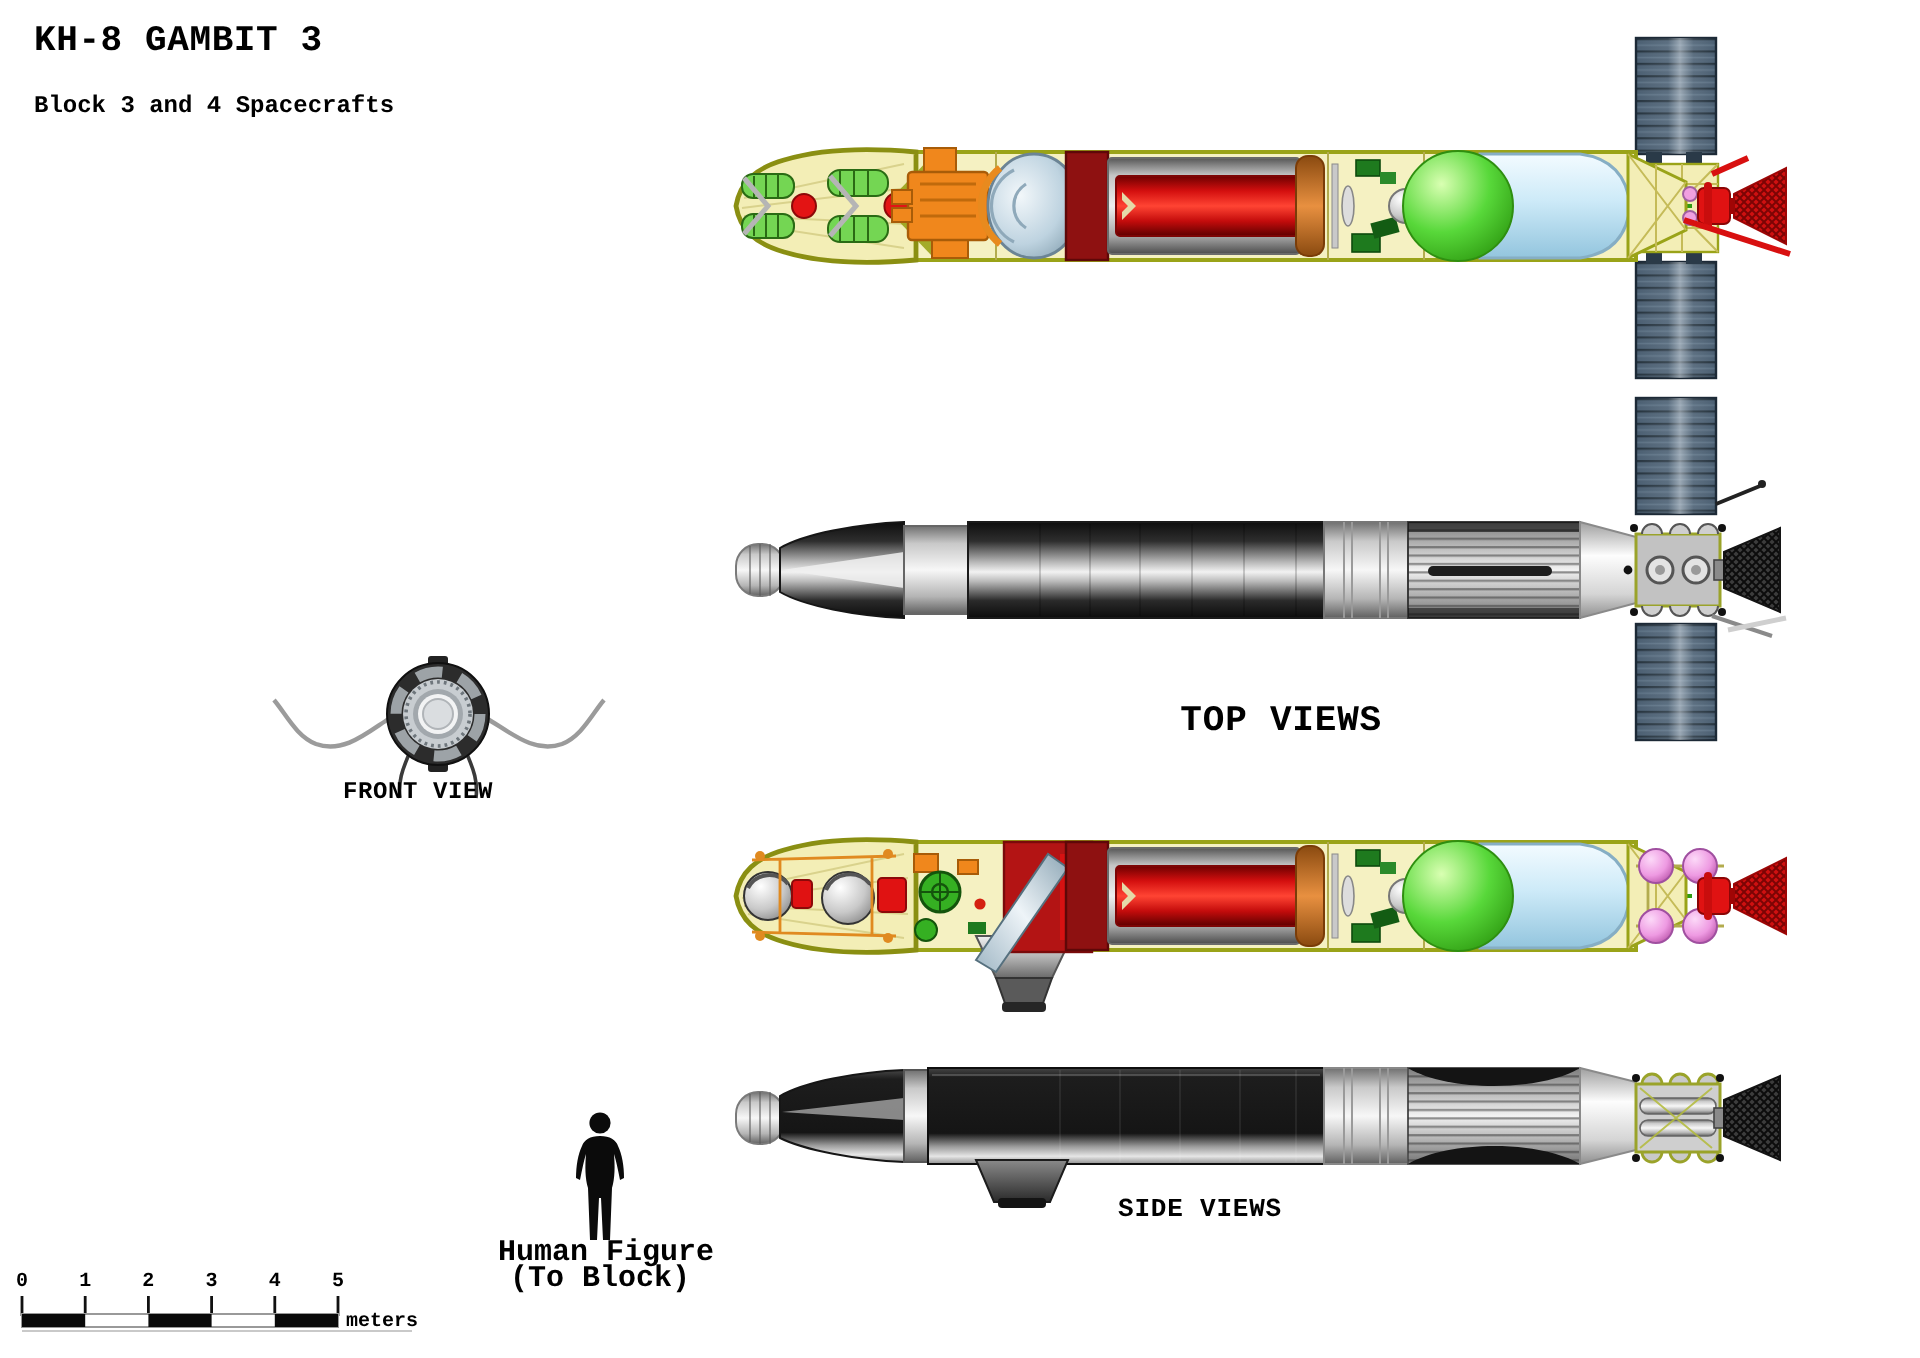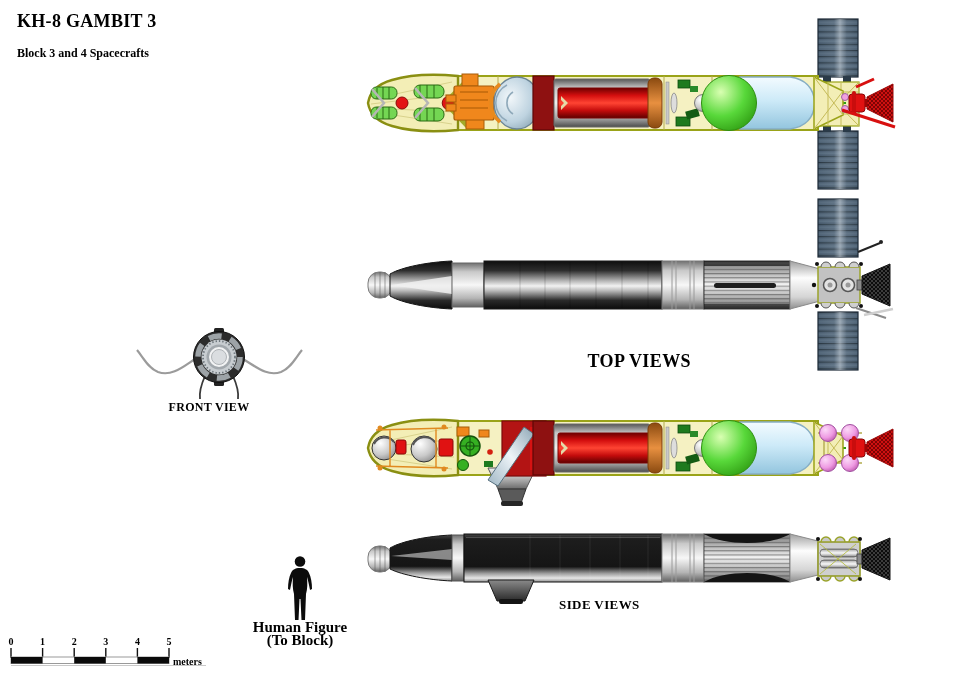--- a/index.html
+++ b/index.html
@@ -1,24 +1,24 @@
 <!DOCTYPE html>
 <html><head>
 <meta charset="utf-8">
 <style>
   html,body{margin:0;padding:0;background:#ffffff;}
   .canvas{position:relative;width:960px;height:679px;background:#fff;overflow:hidden;
-          font-family:Liberation Serif, serif;}
+          font-family:Liberation Mono, monospace;}
   .canvas svg{position:absolute;left:0;top:0;}
   .lbl{position:absolute;color:#000;font-weight:bold;white-space:nowrap;}
   .title{left:17px;top:11px;font-size:18px;letter-spacing:.3px;}
   .subtitle{left:17px;top:46px;font-size:12px;}
   .top-views{left:559px;top:351px;width:132px;text-align:right;font-size:18px;letter-spacing:.4px;}
   .side-views{left:559px;top:597px;width:132px;text-align:left;font-size:13px;letter-spacing:.4px;}
-  .front-view{left:145px;top:400px;width:128px;text-align:center;font-size:12px;letter-spacing:.3px;}
+  .front-view{left:145px;top:389px;width:128px;text-align:center;font-size:12px;letter-spacing:.3px;}
   .human-lbl{left:249px;top:621px;width:102px;text-align:center;font-size:15px;line-height:12.5px;}
   .meters{left:173px;top:656px;font-size:10px;}
   .tick-num{position:absolute;top:636px;font-size:10px;font-weight:bold;color:#000;transform:translateX(-50%);}
 </style>
 </head>
 <body>
 
 <div class="canvas">
 
 <svg width="960" height="679" viewBox="0 0 960 679">

